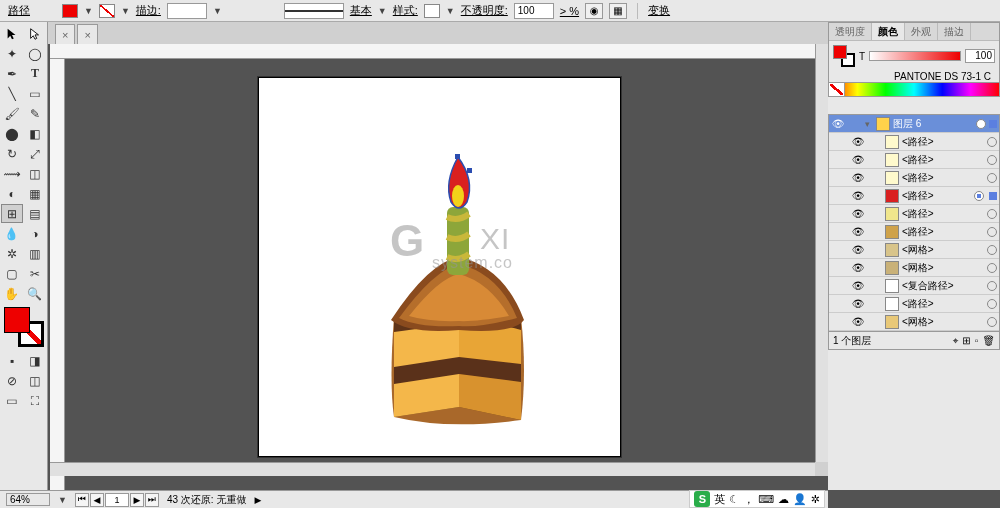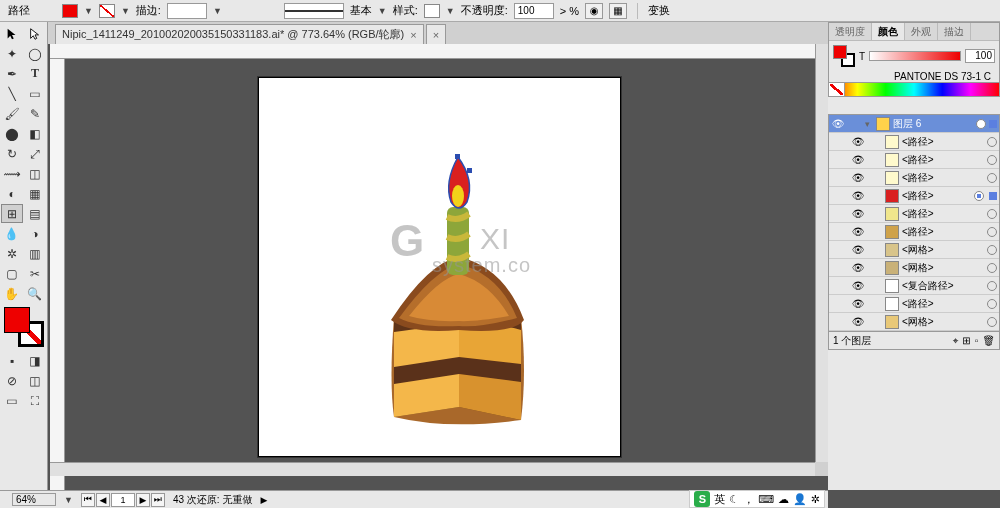--- a/index.html
+++ b/index.html
@@ -1,20 +1,20 @@
 <!DOCTYPE html>
 <html><head>
 <meta charset="utf-8">
 <style>
 * { margin: 0; padding: 0; box-sizing: border-box; font-family: "Microsoft YaHei", sans-serif; }
 body { width: 1000px; height: 508px; background: #535353; overflow: hidden; position: relative; }
 
 
 .topbar { height: 22px; background: #e8e8e8; border-bottom: 1px solid #aaa; display: flex; align-items: center; padding: 0 8px; font-size: 11px; gap: 6px; }
-.topbar .label { color: #000; }
+.topbar .label { color: #000; text-decoration: underline; }
 .swatch { width: 16px; height: 14px; border: 1px solid #888; display: inline-block; }
 .swatch.red { background: #e00; }
 .swatch.none { background: #fff; position: relative; }
 .swatch.none::after { content: ""; position: absolute; left: 0; right: 0; top: 0; bottom: 0; background: linear-gradient(to top right, transparent 45%, #e00 45%, #e00 55%, transparent 55%); }
 .dropdown-arrow { font-size: 9px; color: #444; }
 .topbar .divider { width: 1px; height: 16px; background: #bbb; margin: 0 4px; }
 .num-input { width: 40px; height: 16px; background: #fff; border: 1px solid #999; font-size: 10px; padding: 0 3px; display: flex; align-items: center; }
 .link { color: #0066cc; cursor: pointer; }
 .icon-btn { width: 18px; height: 16px; border: 1px solid #999; background: #f0f0f0; display: flex; align-items: center; justify-content: center; font-size: 10px; }
 
@@ -68,21 +68,21 @@
 .layer-row .exp { width: 8px; font-size: 9px; color: #666; }
 .layer-row .thumb { width: 14px; height: 14px; border: 1px solid #888; }
 .layer-row .name { flex: 1; white-space: nowrap; overflow: hidden; }
 .layer-row .target { width: 10px; height: 10px; border: 1px solid #888; border-radius: 50%; }
 .layer-row.parent { background: #6a8fd9; color: #fff; }
 .layer-row.parent .target { background: #fff; }
 .layer-row.child { padding-left: 22px; }
 .layers .status { height: 18px; border-top: 1px solid #999; font-size: 10px; display: flex; align-items: center; padding: 0 4px; gap: 4px; justify-content: space-between; }
 
 
-.statusbar { position: absolute; left: 0; right: 172px; bottom: 0; height: 18px; background: #e8e8e8; border-top: 1px solid #999; display: flex; align-items: center; font-size: 10px; padding: 0 12px; gap: 8px; }
+.statusbar { position: absolute; left: 0; right: 172px; bottom: 0; height: 18px; background: #e8e8e8; border-top: 1px solid #999; display: flex; align-items: center; font-size: 10px; padding: 0 6px; gap: 8px; }
 .statusbar .zoom { width: 44px; border: 1px solid #999; padding: 0 3px; }
 .statusbar .nav { display: flex; gap: 1px; }
 .statusbar .nav span { width: 14px; height: 14px; border: 1px solid #999; background: #f5f5f5; display: flex; align-items: center; justify-content: center; font-size: 9px; }
 
 
 .ime { position: absolute; right: 175px; bottom: 0; height: 18px; display: flex; align-items: center; gap: 4px; background: #fff; border: 1px solid #ccc; padding: 0 4px; font-size: 11px; }
 .ime .s { width: 16px; height: 16px; background: #2aad4a; color: #fff; border-radius: 3px; display: flex; align-items: center; justify-content: center; font-weight: bold; font-size: 11px; }
 
 
 .watermark { position: absolute; color: rgba(150,150,150,0.55); font-size: 30px; font-family: Arial; pointer-events: none; letter-spacing: 1px; }
@@ -113,21 +113,20 @@
   <span class="num-input">100</span>
   <span class="label">&gt; %</span>
   <span class="icon-btn">◉</span>
   <span class="icon-btn">▦</span>
   <span class="divider"></span>
   <span class="label link">变换</span>
 </div>
 
 <div class="tabbar">
   <div class="doc-tab">
-    <span>Nipic_1411249_201002020035150331183.ai* @ 773.64% (RGB/轮廓)</span>
     <span class="close">×</span>
   </div>
   <div class="doc-tab">
     <span class="close">×</span>
   </div>
 </div>
 
 <div class="toolbox">
   <div class="tool-grid">
     <div class="tool">
@@ -213,21 +212,21 @@
         <path d="M159 55 Q145 80 152 100 Q160 112 168 100 Q176 78 159 55 Z" fill="#d92020" stroke="#2b4db0" stroke-width="1.5"></path>
         <ellipse cx="159" cy="94" rx="6" ry="11" fill="#f2d21a"></ellipse>
 
         <rect x="156" y="52" width="5" height="5" fill="#2b4db0"></rect>
         <rect x="168" y="66" width="5" height="5" fill="#2b4db0"></rect>
       </svg>
     </div>
   </div>
   <span class="watermark" style="left:340px; top:172px; font-size:44px; font-weight:bold">G</span>
   <span class="watermark" style="left:430px; top:178px; font-size:30px">XI</span>
-  <span class="watermark" style="left:382px; top:210px; font-size:20px">system.co</span>
+  <span class="watermark" style="left:382px; top:210px; font-size:16px">system.co</span>
 </div>
 
 <div class="right">
 
   <div class="panel color-panel">
     <div class="panel-tabs">
       <div class="panel-tab">透明度</div>
       <div class="panel-tab active">颜色</div>
       <div class="panel-tab">外观</div>
       <div class="panel-tab">描边</div>

